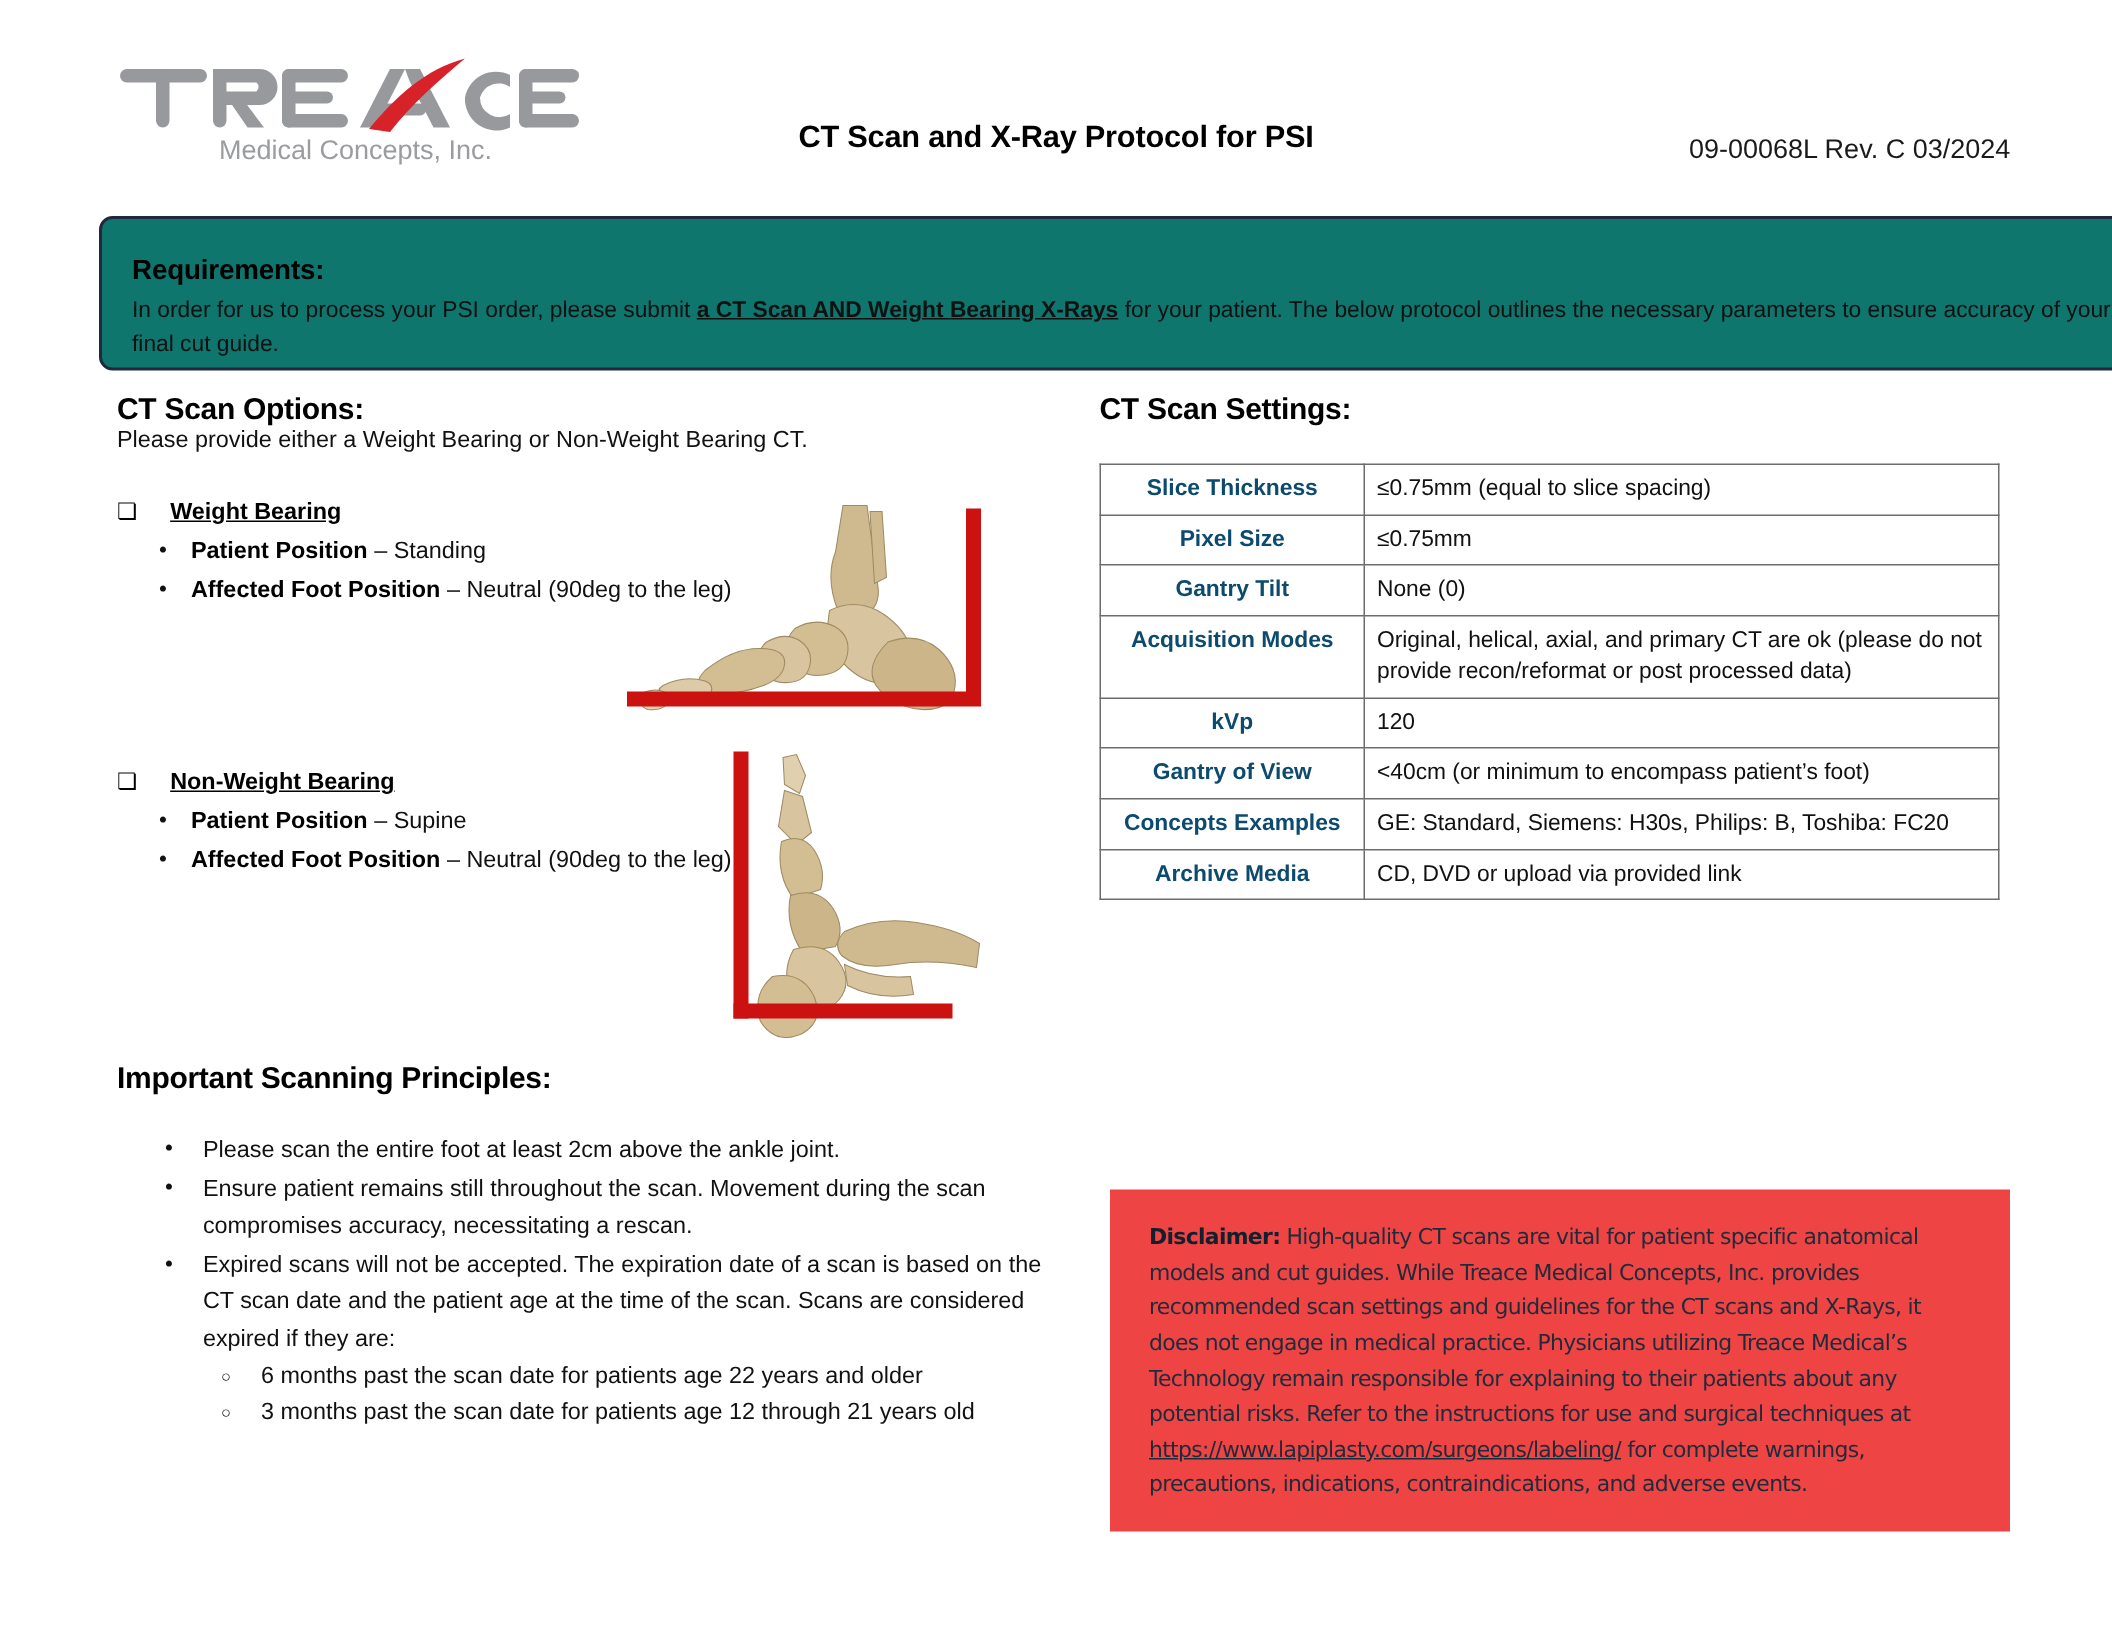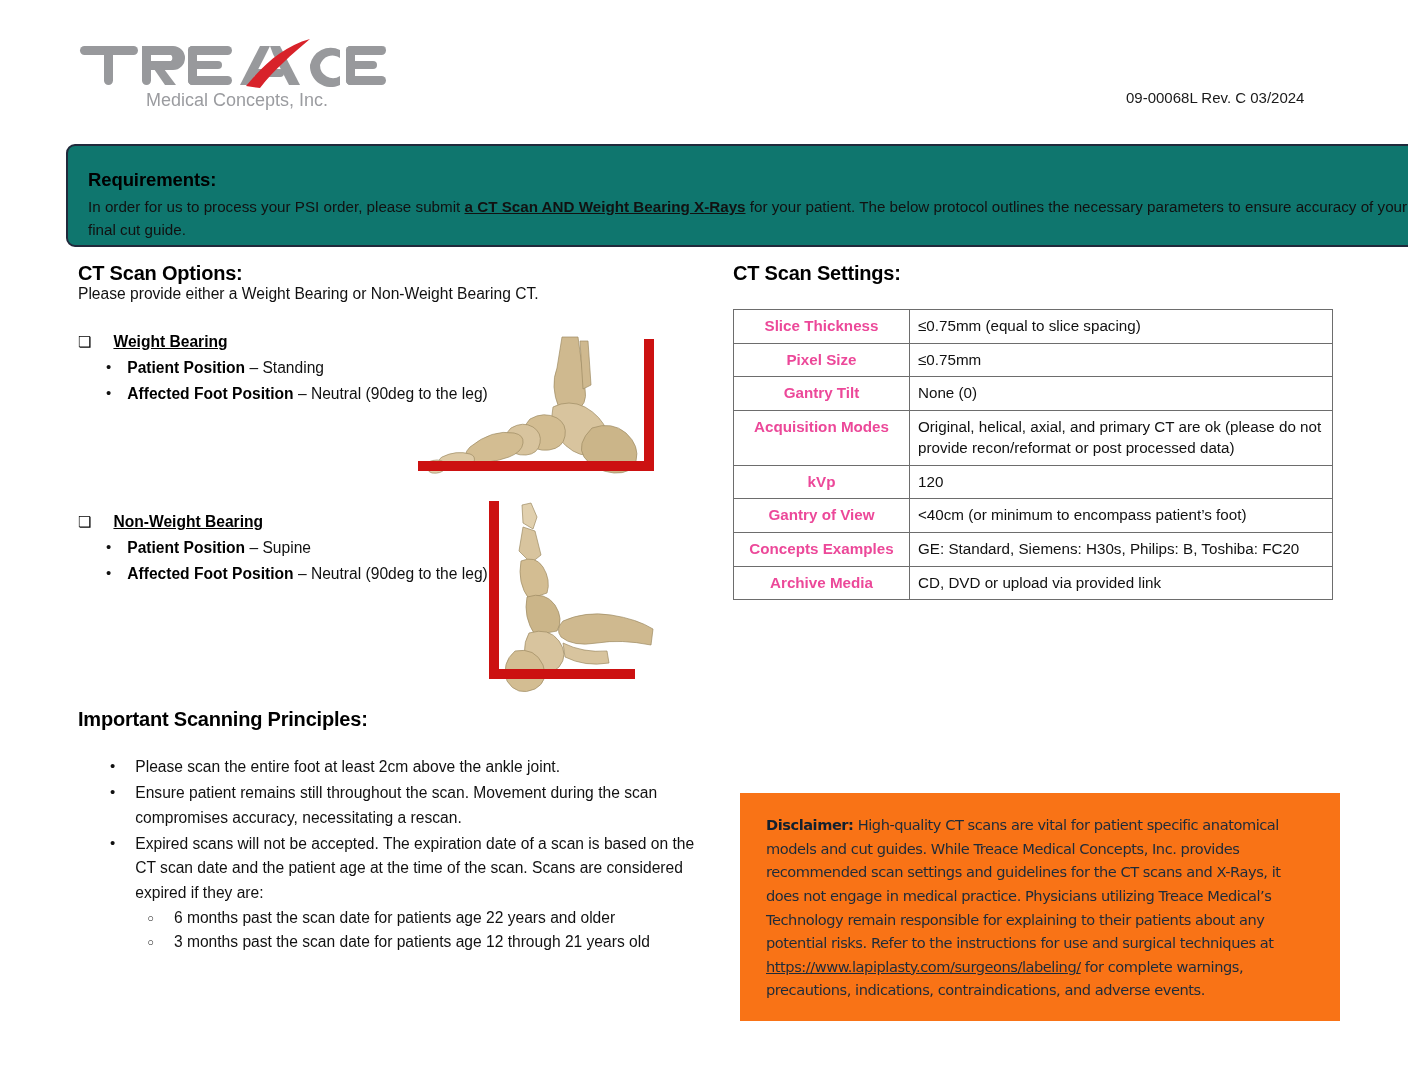--- a/index.html
+++ b/index.html
@@ -33,21 +33,21 @@
     width: 1408px;
     text-align: center;
     font-size: 20.5px;
     font-weight: bold;
     letter-spacing: -0.15px;
     color: #000;
   }
   .doc-code {
     position: absolute;
     left: 1126px; top: 89px;
-    font-size: 15px;
+    font-size: 18px;
     color: #1a1a1a;
     white-space: nowrap;
   }
 
   
   .req-box {
     position: absolute;
     left: 66px; top: 144px;
     width: 1372px; height: 103px;
     background: #0f766e;
@@ -189,38 +189,38 @@
     padding: 5px 8px 6px 8px;
     font-size: 15.2px;
     line-height: 1.42;
     vertical-align: top;
     color: #111;
   }
   table.settings td.k {
     width: 176px;
     text-align: center;
     font-weight: bold;
-    color: #ec4899;
+    color: #0c4a6e;
   }
   .note {
     margin-top: 10px;
     font-size: 13.4px;
     line-height: 1.45;
     color: #333;
     width: 590px;
     font-family: "DejaVu Sans", sans-serif;
     letter-spacing: -0.4px;
   }
 
   
   .disclaimer {
     position: absolute;
     left: 740px; top: 793px;
     width: 600px; height: 228px;
-    background: #f97316;
+    background: #ef4444;
     padding: 20px 24px 16px 26px;
   }
   .disclaimer p {
     margin: 0;
     font-size: 14.6px;
     line-height: 1.62;
     color: #1d2b3a;
     font-family: "DejaVu Sans", sans-serif;
     letter-spacing: -0.45px;
   }
@@ -257,20 +257,21 @@
         <rect x="268" y="25" width="31" height="8" rx="4"></rect>
         <rect x="268" y="40" width="40" height="9" rx="4.5"></rect>
         <rect x="268" y="10" width="9" height="39" rx="4.5"></rect>
       </g>
 
       <path d="M168 50 C186 28 206 10 232 3 C214 18 196 34 182 52 z" fill="#d8222a"></path>
       <text x="303" y="16" font-family="'Liberation Sans', sans-serif" font-size="7" fill="#98999c">®</text>
       <text x="68" y="70" font-family="'Liberation Sans', sans-serif" font-size="18" fill="#9b9ca0">Medical Concepts, Inc.</text>
     </svg>
   </div>
+  <div class="doc-title">CT Scan and X-Ray Protocol for PSI</div>
   <div class="doc-code">09-00068L Rev. C 03/2024</div>
 </div>
 
 <div class="req-box">
   <div class="req-title">Requirements:</div>
   <div class="req-body"><span>In order for us to process your PSI order, please submit </span><span class="em">a CT Scan AND Weight Bearing X-Rays</span><span> for your patient. The below protocol outlines the necessary parameters to ensure accuracy of your final cut guide.</span></div>
 </div>
 
 <div class="col-left">
   <div class="sec-head">CT Scan Options:</div>

